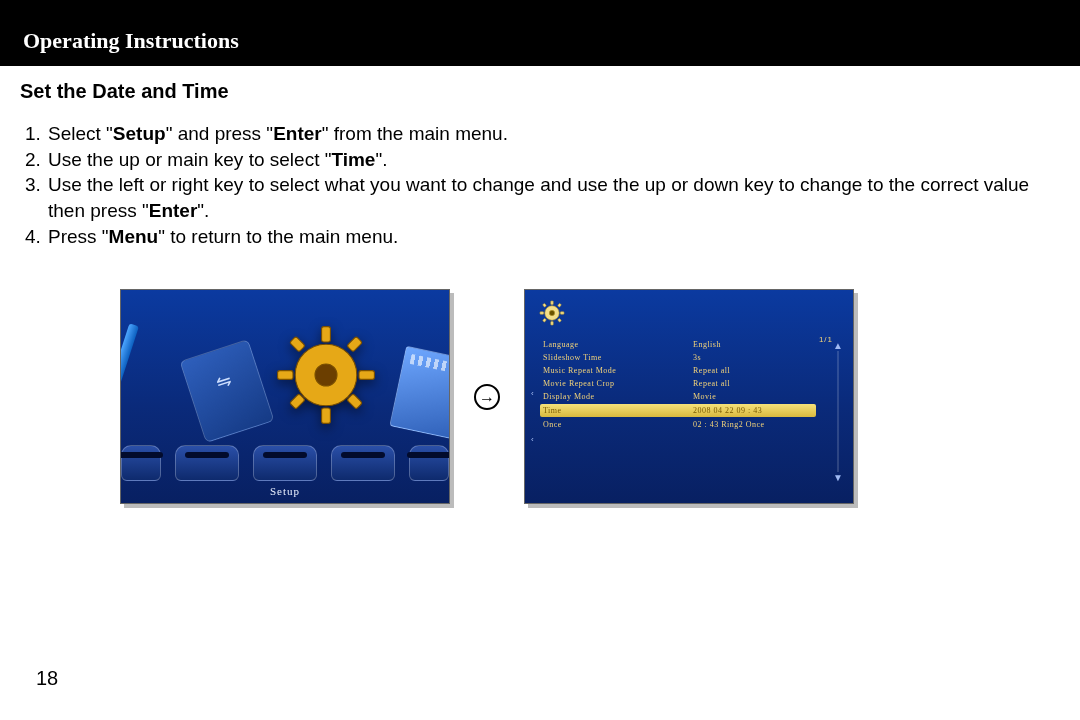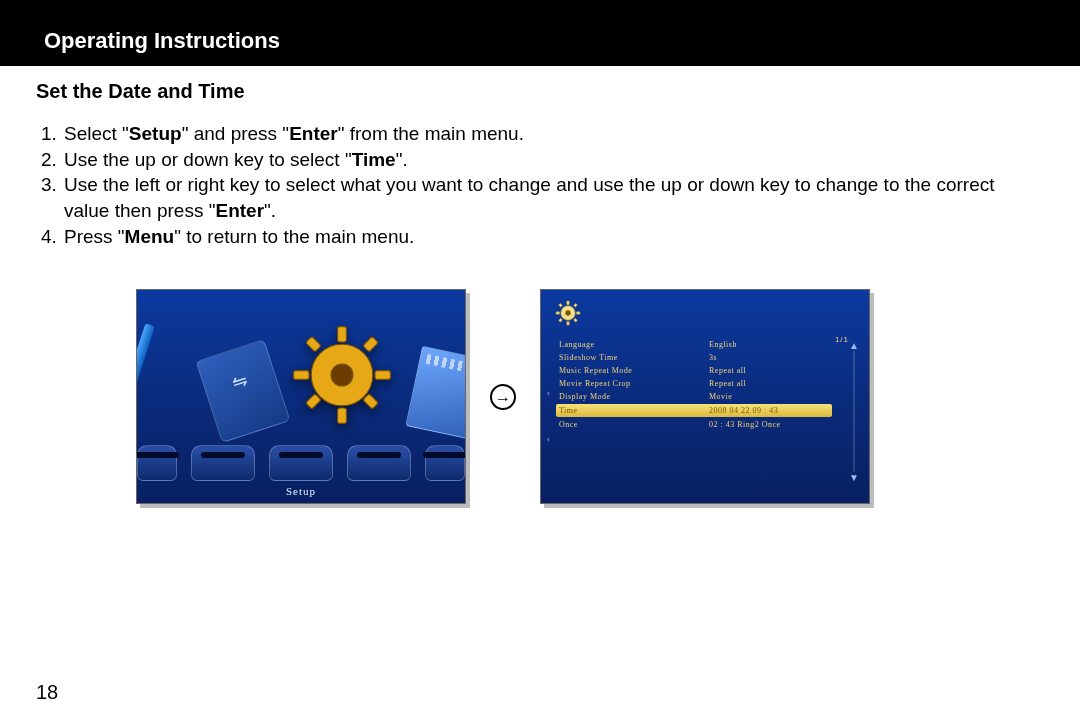--- a/index.html
+++ b/index.html
@@ -1,19 +1,19 @@
 <!DOCTYPE html>
 <html><head>
 <meta charset="utf-8">
 <style>
   * { box-sizing: border-box; margin: 0; padding: 0; }
   html, body { width: 1080px; height: 720px; font-family: Arial, Helvetica, sans-serif; background: #fff; }
-  .header-bar { background: #000; color: #fff; padding: 28px 36px 12px 44px; }
+  .header-bar { background: #000; color: #fff; padding: 28px 36px 12px 23px; font-family: Liberation Serif, serif; }
   .header-bar h1 { font-size: 22px; font-weight: bold; }
-  .content { padding: 14px 36px 0 36px; color: #000; }
+  .content { padding: 14px 36px 0 20px; color: #000; }
   .subheading { font-size: 20px; font-weight: bold; margin-bottom: 18px; }
   .steps { font-size: 19px; line-height: 1.35; margin-left: 4px; }
   .steps li { margin-left: 22px; padding-left: 2px; }
   .steps b { font-weight: bold; }
 
   .figures { display: flex; align-items: center; justify-content: flex-start; gap: 24px; margin-top: 40px; margin-left: 100px; }
   .screenshot { position: relative; border: 1px solid #666; box-shadow: 4px 4px 0 #bcbcbc; }
   .screenshot.menu { width: 330px; height: 215px; background: linear-gradient(180deg, #0b3aa0 0%, #0a2a7a 55%, #082062 100%); overflow: hidden; }
   .screenshot.settings { width: 330px; height: 215px; background: linear-gradient(180deg, #0b3aa0 0%, #0a2a7a 55%, #082062 100%); overflow: hidden; }
 
@@ -39,38 +39,38 @@
   .settings-list { position:absolute; top:48px; left:18px; right:40px; font-size:8px; color:#f2d37a; font-family: Georgia, 'Times New Roman', serif; letter-spacing:0.5px;}
   .srow { display:flex; justify-content: flex-start; padding: 2px 0; }
   .srow .k { width: 130px; }
   .srow .v { flex: 1; margin-left: 20px; }
   .srow.hl { background: linear-gradient(180deg,#f6e27a,#d9b93e); color:#7a5a00; border-radius:2px; padding:2px 3px; margin: 1px -3px; }
   .arrow-col { position:absolute; right:6px; top:50px; bottom:20px; width:18px; display:flex; flex-direction:column; justify-content:space-between; align-items:center; color:#9fb9f2; font-size:10px;}
   .arrow-col .bar { width:2px; flex:1; background: rgba(255,255,255,0.15);}
   .leftmarks { position:absolute; left:6px; top:80px; bottom:40px; width:10px; display:flex; flex-direction:column; justify-content:space-around; color:#a9c0f4; font-size:8px;}
 
   .arrow-between { width:26px; height:26px; border:2px solid #000; border-radius:50%; display:flex; align-items:center; justify-content:center; font-size:16px; font-weight:bold;}
-  .page-num { position:absolute; left:36px; bottom:16px; font-size:20px; }
+  .page-num { position:absolute; left:36px; bottom:30px; font-size:20px; }
 </style>
 </head>
 <body>
 
 <div class="header-bar">
   <h1>Operating Instructions</h1>
 </div>
 
 <div class="content">
   <div class="subheading">Set the Date and Time</div>
 
   <ol class="steps">
     <li>
       <span>Select "</span><b>Setup</b><span>" and press "</span><b>Enter</b><span>" from the main menu.</span>
     </li>
     <li>
-      <span>Use the up or down key to select "</span><b>Time</b><span>".</span>
+      <span>Use the up or main key to select "</span><b>Time</b><span>".</span>
     </li>
     <li>
       <span>Use the left or right key to select what you want to change and use the up or down key to change to the correct value then press "</span><b>Enter</b><span>".</span>
     </li>
     <li>
       <span>Press "</span><b>Menu</b><span>" to return to the main menu.</span>
     </li>
   </ol>
 
   <div class="figures">

